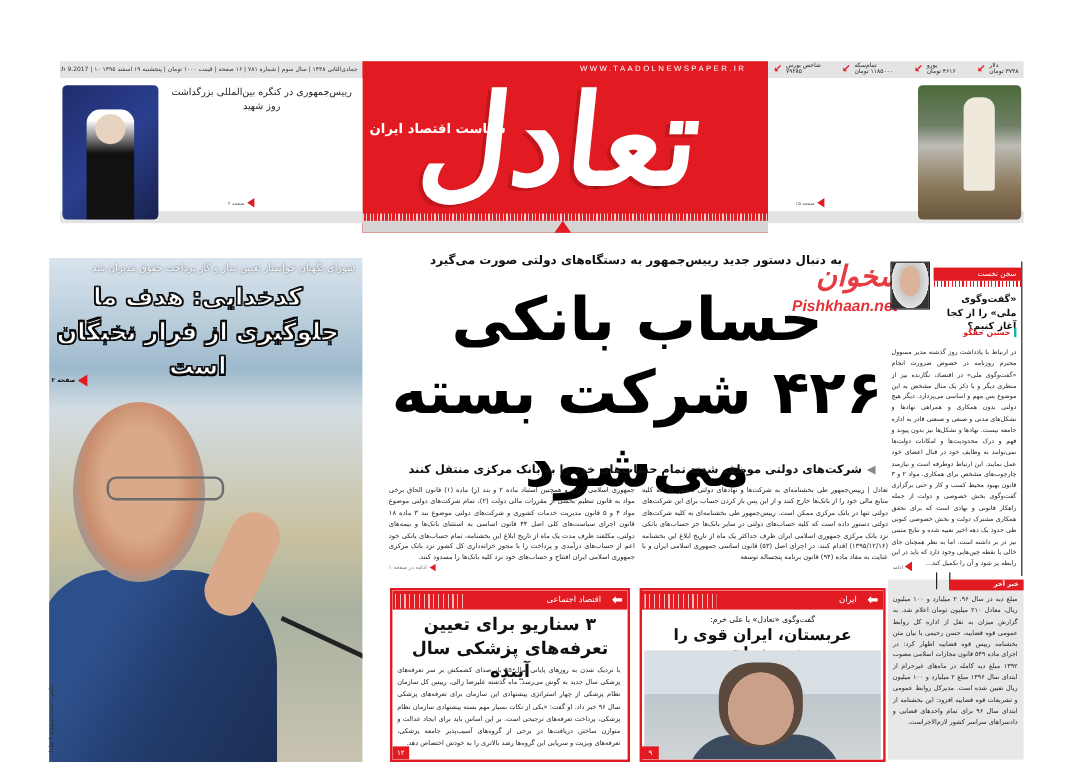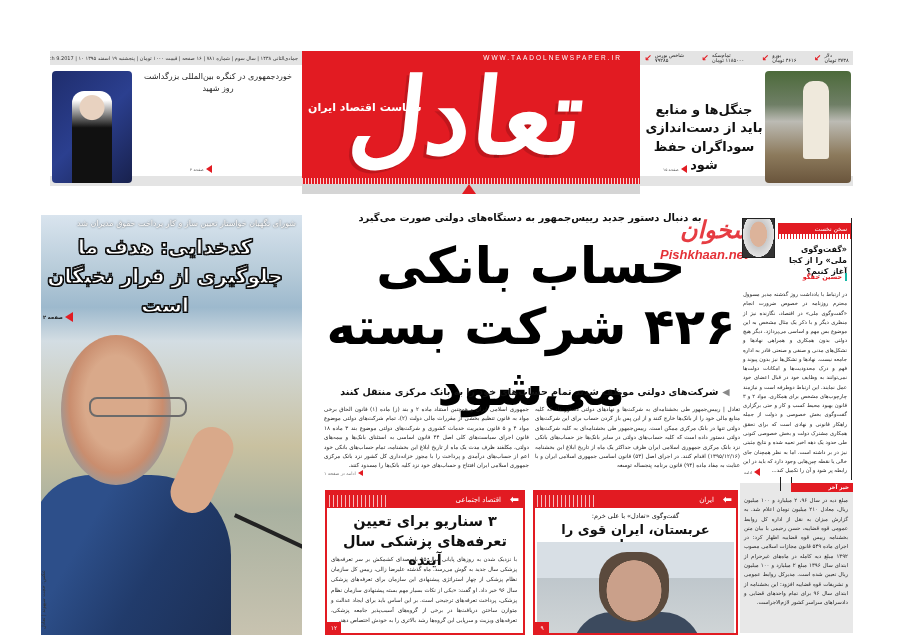--- a/index.html
+++ b/index.html
@@ -149,30 +149,29 @@
   <span class="url">WWW.TAADOLNEWSPAPER.IR</span>
   <span class="logo">تعادل</span>
   <span class="slogan">سیاست اقتصاد ایران</span>
   <div class="ruler"></div>
   <div class="ruler-bar"></div>
 </div>
 <div class="abs masthead-marker"></div>
 
 <div class="abs teaser teaser-left">
   <div class="photo"></div>
-  <div class="kicker">خورد‌جمهوری در کنگره بین‌المللی بزرگداشت روز شهید</div>
+  <div class="kicker">رییس‌جمهوری در کنگره بین‌المللی بزرگداشت روز شهید</div>
   <div class="pg-ref">
       <span class="tri"></span>
       <span>صفحه ۲</span>
     </div>
 </div>
 
 <div class="abs teaser teaser-right">
   <div class="photo"></div>
-  <div class="head">جنگل‌ها و منابع باید از دست‌اندازی سوداگران حفظ شود</div>
   <div class="pg-ref">
       <span class="tri"></span>
       <span>صفحه ۱۵</span>
     </div>
 </div>
 
 <div class="abs feature">
   <div class="kicker">شورای نگهبان خواستار تعیین ساز و کار پرداخت حقوق مدیران شد</div>
   <div class="head">کدخدایی: هدف ما جلوگیری از فرار نخبگان است</div>
   <div class="pg-ref">

